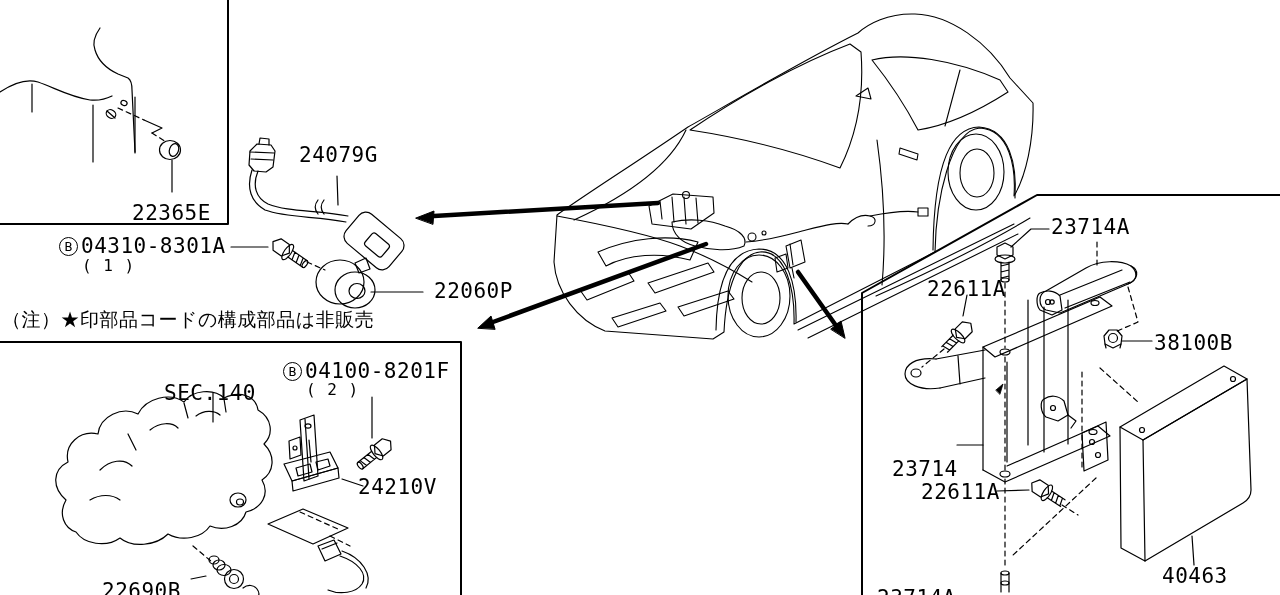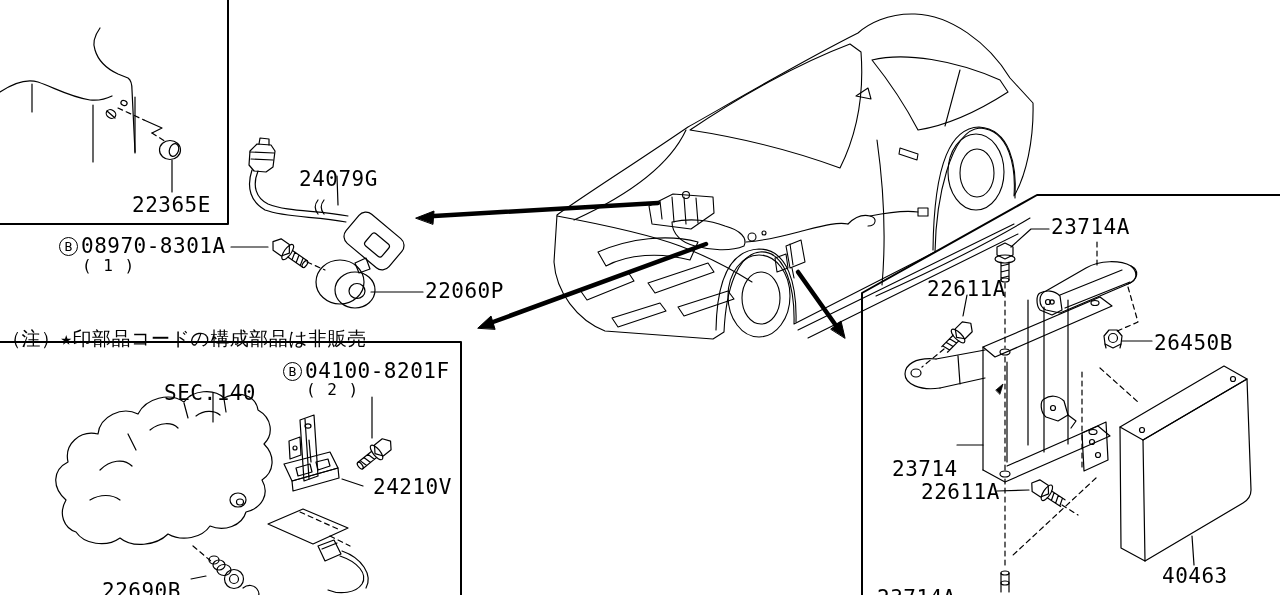--- a/index.html
+++ b/index.html
@@ -12,22 +12,22 @@
     position:absolute;font-family:"DejaVu Sans Mono","Liberation Mono",monospace;
     font-size:21px;letter-spacing:.5px;line-height:1;white-space:nowrap;color:#000;
   }
   .qty{font-size:16px;letter-spacing:1px;}
   .brow{display:flex;align-items:center;gap:3px;}
   .bcircle{
     display:inline-flex;width:17px;height:17px;border:1.4px solid #000;border-radius:50%;
     align-items:center;justify-content:center;font-size:13px;letter-spacing:0;flex:0 0 auto;
   }
   .note{
-    position:absolute;font-family:Liberation Mono, monospace;
-    font-size:19px;line-height:1.1;white-space:nowrap;color:#000;letter-spacing:.5px;margin-top:20px;
+    position:absolute;font-family:Liberation Serif, serif;
+    font-size:19px;line-height:1.1;white-space:nowrap;color:#000;letter-spacing:.5px;
   }
 </style>
 </head>
 <body>
 
 <div class="stage">
 
 <svg width="1280" height="595" viewBox="0 0 1280 595" fill="none" stroke="#000" stroke-width="1.2" stroke-linecap="round" stroke-linejoin="round">
 
   <g stroke-width="2">
@@ -288,45 +288,45 @@
     <path d="M1192,536 L1194,565"></path>
   </g>
 
   <g>
     <ellipse cx="1005" cy="573" rx="4" ry="2"></ellipse>
     <path d="M1001,573 L1001,592 M1009,573 L1009,592"></path>
     <ellipse cx="1005" cy="583" rx="4" ry="2"></ellipse>
   </g>
 </svg>
 
-<div class="plabel" style="left:132px;top:195px">22365E</div>
-<div class="plabel" style="left:299px;top:169px">24079G</div>
+<div class="plabel" style="left:132px;top:203px">22365E</div>
+<div class="plabel" style="left:299px;top:145px">24079G</div>
 
 <div class="plabel brow" style="left:59px;top:236px">
   <span class="bcircle">B</span>
-  <span>08970-8301A</span>
+  <span>04310-8301A</span>
 </div>
 <div class="plabel qty" style="left:82px;top:258px">( 1 )</div>
 
-<div class="plabel" style="left:425px;top:281px">22060P</div>
+<div class="plabel" style="left:434px;top:281px">22060P</div>
 
 <div class="note" style="left:2px;top:310px">（注）★印部品コードの構成部品は非販売</div>
 
 <div class="plabel" style="left:164px;top:383px">SEC.140</div>
 
 <div class="plabel brow" style="left:283px;top:361px">
   <span class="bcircle">B</span>
   <span>04100-8201F</span>
 </div>
 <div class="plabel qty" style="left:306px;top:382px">( 2 )</div>
 
-<div class="plabel" style="left:373px;top:477px">24210V</div>
+<div class="plabel" style="left:358px;top:477px">24210V</div>
 <div class="plabel" style="left:102px;top:581px">22690B</div>
 
 <div class="plabel" style="left:1051px;top:217px">23714A</div>
 <div class="plabel" style="left:927px;top:279px">22611A</div>
-<div class="plabel" style="left:1154px;top:333px">26450B</div>
+<div class="plabel" style="left:1154px;top:333px">38100B</div>
 <div class="plabel" style="left:892px;top:459px">23714</div>
 <div class="plabel" style="left:921px;top:482px">22611A</div>
 <div class="plabel" style="left:1162px;top:566px">40463</div>
 <div class="plabel" style="left:877px;top:588px">23714A</div>
 
 </div>
 
 </body></html>

